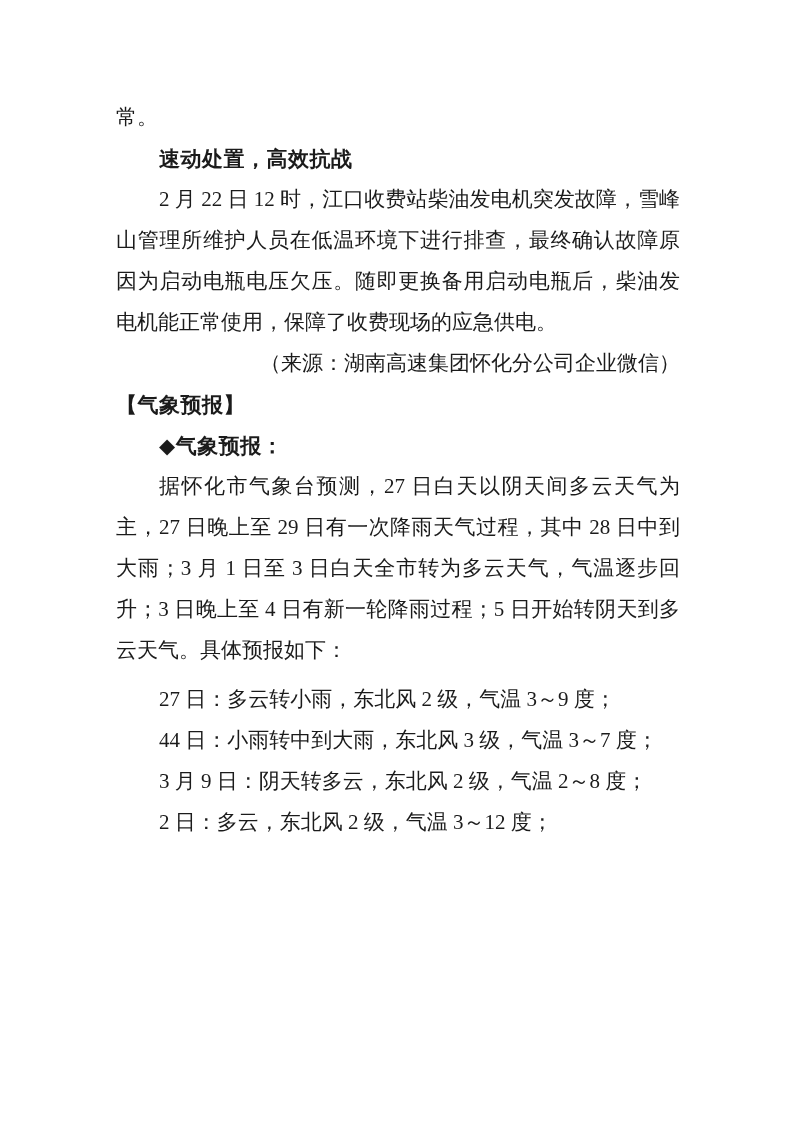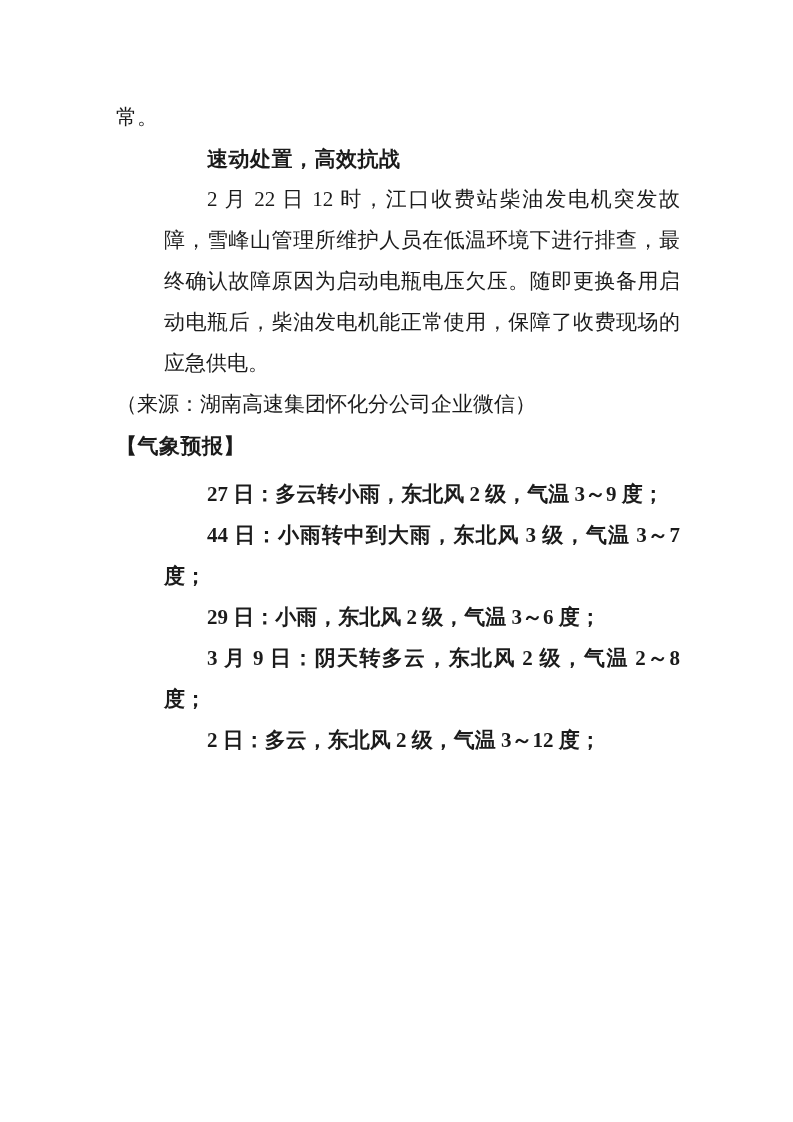--- a/index.html
+++ b/index.html
@@ -20,53 +20,53 @@
     font-size: 21px;
     line-height: 41px;
     overflow: hidden;
   }
   .para {
     margin: 0;
     text-align: justify;
   }
   .indent {
     text-indent: 43px;
-    margin-left: 48px;
   }
   .heading {
     font-family: "Liberation Sans", "DejaVu Sans", sans-serif;
     font-weight: bold;
     letter-spacing: 0.5px;
   }
   .source-line {
+    text-align: right;
   }
   .forecast-list {
     margin-top: 8px;
-    font-weight: bold;
   }
 </style>
 </head>
 <body>
 
 <div class="page">
 
   <p class="para">常。</p>
 
   <p class="para indent heading">速动处置，高效抗战</p>
 
   <p class="para indent">2 月 22 日 12 时，江口收费站柴油发电机突发故障，雪峰山管理所维护人员在低温环境下进行排查，最终确认故障原因为启动电瓶电压欠压。随即更换备用启动电瓶后，柴油发电机能正常使用，保障了收费现场的应急供电。</p>
 
 
   <p class="para source-line">（来源：湖南高速集团怀化分公司企业微信）</p>
 
   <p class="para heading">【气象预报】</p>
 
+  <p class="para indent heading">◆气象预报：</p>
 
+  <p class="para indent">据怀化市气象台预测，27 日白天以阴天间多云天气为主，27 日晚上至 29 日有一次降雨天气过程，其中 28 日中到大雨；3 月 1 日至 3 日白天全市转为多云天气，气温逐步回升；3 日晚上至 4 日有新一轮降雨过程；5 日开始转阴天到多云天气。具体预报如下：</p>
 
   <div class="forecast-list">
     <p class="para indent">27 日：多云转小雨，东北风 2 级，气温 3～9 度；</p>
     <p class="para indent">44 日：小雨转中到大雨，东北风 3 级，气温 3～7 度；</p>
-    <p class="para indent">29 日：小雨，东北风 2 级，气温 3～6 度；</p>
     <p class="para indent">3 月 9 日：阴天转多云，东北风 2 级，气温 2～8 度；</p>
     <p class="para indent">2 日：多云，东北风 2 级，气温 3～12 度；</p>
   </div>
 
 </div>
 
 </body></html>

